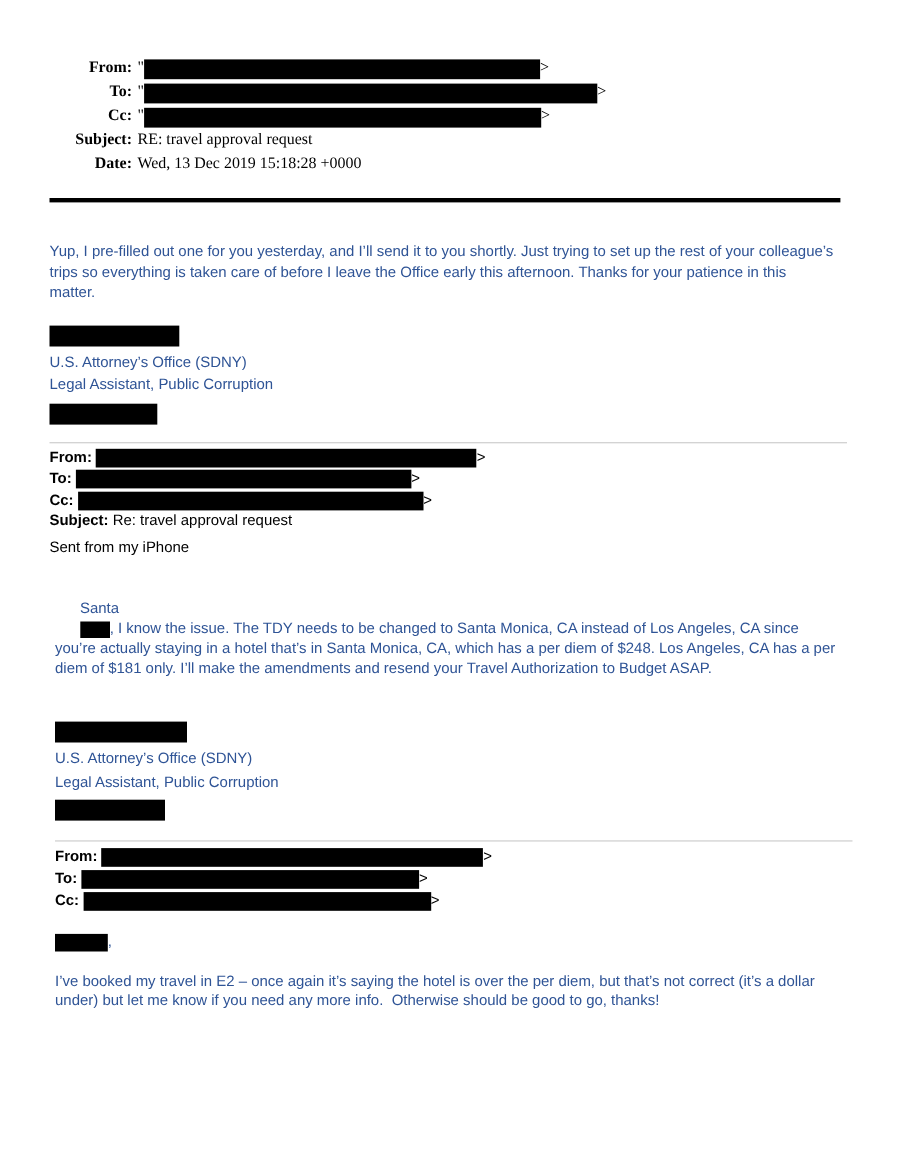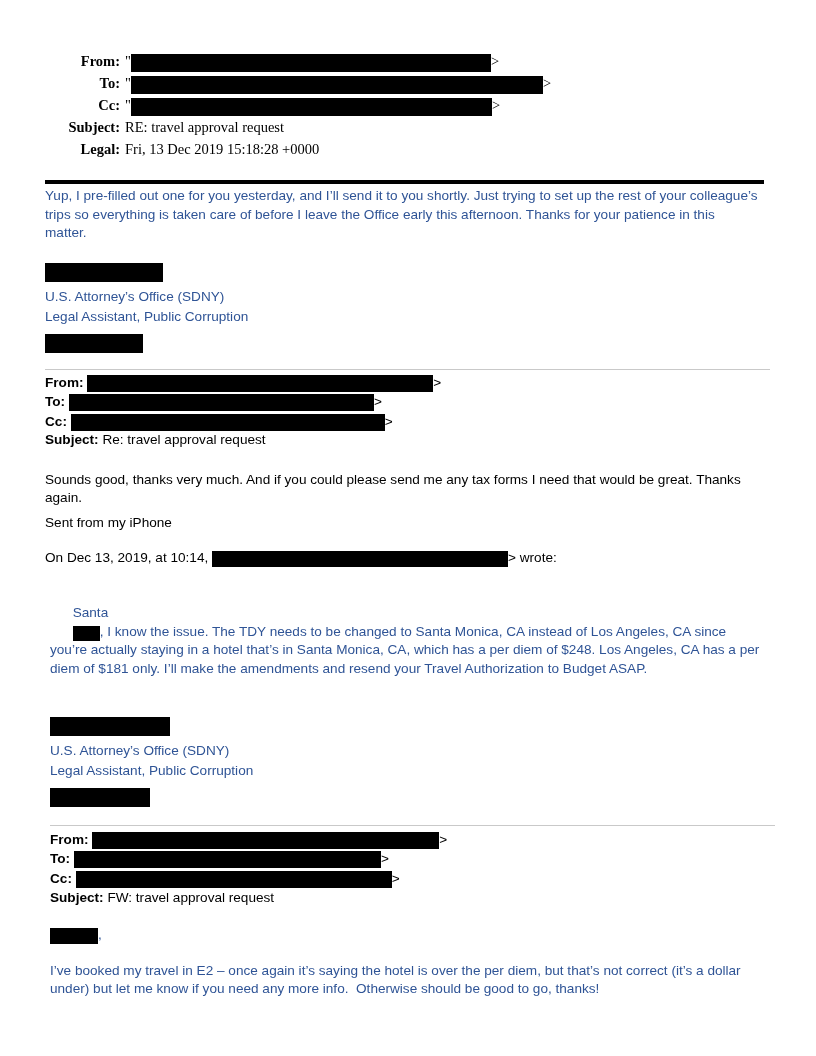--- a/index.html
+++ b/index.html
@@ -33,21 +33,21 @@
   .thick-rule {
     width: 719px; height: 4px; background: #000;
     margin-top: 20px;
   }
 
   
   .sans { font-size: 13.6px; line-height: 18.5px; }
   .blue { color: #2F5496; }
   .para { white-space: pre-wrap; }
 
-  .msg1-body { margin-top: 3px; width: 714px; }
+  .msg1-body { margin-top: 36px; width: 714px; }
 
   .sig { }
   .sig .bar { display: block; }
   .sig-line { line-height: 20.5px; }
 
   .thin-rule { height: 1px; background: #c9c9c9; width: 725px; }
 
   
   .hdr2-row { line-height: 18.6px; white-space: nowrap; font-size: 13.6px; }
   .hdr2-row b { font-weight: bold; }
@@ -68,21 +68,21 @@
     <div class="hdr1-row">
       <span class="hdr1-label">To:</span><span>"</span><span class="bar" style="width:412px"></span><span>&gt;</span>
     </div>
     <div class="hdr1-row">
       <span class="hdr1-label">Cc:</span><span>"</span><span class="bar" style="width:361px"></span><span>&gt;</span>
     </div>
     <div class="hdr1-row">
       <span class="hdr1-label">Subject:</span><span>RE: travel approval request</span>
     </div>
     <div class="hdr1-row">
-      <span class="hdr1-label">Legal:</span><span>Fri, 13 Dec 2019 15:18:28 +0000</span>
+      <span class="hdr1-label">Date:</span><span>Wed, 13 Dec 2019 15:18:28 +0000</span>
     </div>
   </div>
 
   <div class="thick-rule"></div>
 
   <div class="sans blue para msg1-body">Yup, I pre-filled out one for you yesterday, and I’ll send it to you shortly. Just trying to set up the rest of your colleague’s trips so everything is taken care of before I leave the Office early this afternoon. Thanks for your patience in this matter.</div>
 
   <div class="sig sans" style="margin-top:20px">
     <span class="bar" style="width:118px;height:19px"></span>
     <div class="sig-line blue" style="margin-top:5px">U.S. Attorney’s Office (SDNY)</div>
@@ -100,28 +100,23 @@
       <b>To:</b> <span class="bar" style="width:305px"></span><span>&gt;</span>
     </div>
     <div class="hdr2-row">
       <b>Cc:</b> <span class="bar" style="width:314px"></span><span>&gt;</span>
     </div>
     <div class="hdr2-row">
       <b>Subject:</b> <span>Re: travel approval request</span>
     </div>
   </div>
 
-  <div class="sans para" style="margin-top:21px;width:722px">Sounds good, thanks very much. And if you could please send me any tax forms I need that would be great. Thanks again.</div>
 
   <div class="sans" style="margin-top:6px">Sent from my iPhone</div>
 
-  <div class="sans" style="margin-top:17px;white-space:nowrap">
-    <span>On Dec 13, 2019, at 10:14,</span>
-    <span class="bar" style="width:296px;height:16px;top:2px"></span><span>&gt; wrote:</span>
-  </div>
 
   <div class="quote-block">
     <div class="sans blue para" style="margin-top:18px;width:710px">
       <span>Santa</span>
       <span class="bar inline-bar" style="width:27px"></span><span>, I know the issue. The TDY needs to be changed to Santa Monica, CA instead of Los Angeles, CA since you’re actually staying in a hotel that’s in Santa Monica, CA, which has a per diem of $248. Los Angeles, CA has a per diem of $181 only. I’ll make the amendments and resend your Travel Authorization to Budget ASAP.</span>
     </div>
 
     <div class="sig sans" style="margin-top:20px">
       <span class="bar" style="width:120px;height:19px"></span>
       <div class="sig-line blue" style="margin-top:5px">U.S. Attorney’s Office (SDNY)</div>
@@ -134,23 +129,20 @@
     <div style="margin-top:4px">
       <div class="hdr2-row">
         <b>From:</b> <span class="bar" style="width:347px"></span><span>&gt;</span>
       </div>
       <div class="hdr2-row">
         <b>To:</b> <span class="bar" style="width:307px"></span><span>&gt;</span>
       </div>
       <div class="hdr2-row">
         <b>Cc:</b> <span class="bar" style="width:316px"></span><span>&gt;</span>
       </div>
-      <div class="hdr2-row">
-        <b>Subject:</b> <span>FW: travel approval request</span>
-      </div>
     </div>
 
     <div class="sans" style="margin-top:19px">
       <span class="bar" style="width:48px;height:16px;top:2px"></span><span class="blue">,</span>
     </div>
 
     <div class="sans blue para" style="margin-top:17px;width:700px">I’ve booked my travel in E2 – once again it’s saying the hotel is over the per diem, but that’s not correct (it’s a dollar under) but let me know if you need any more info.  Otherwise should be good to go, thanks!</div>
 
   </div>
 

